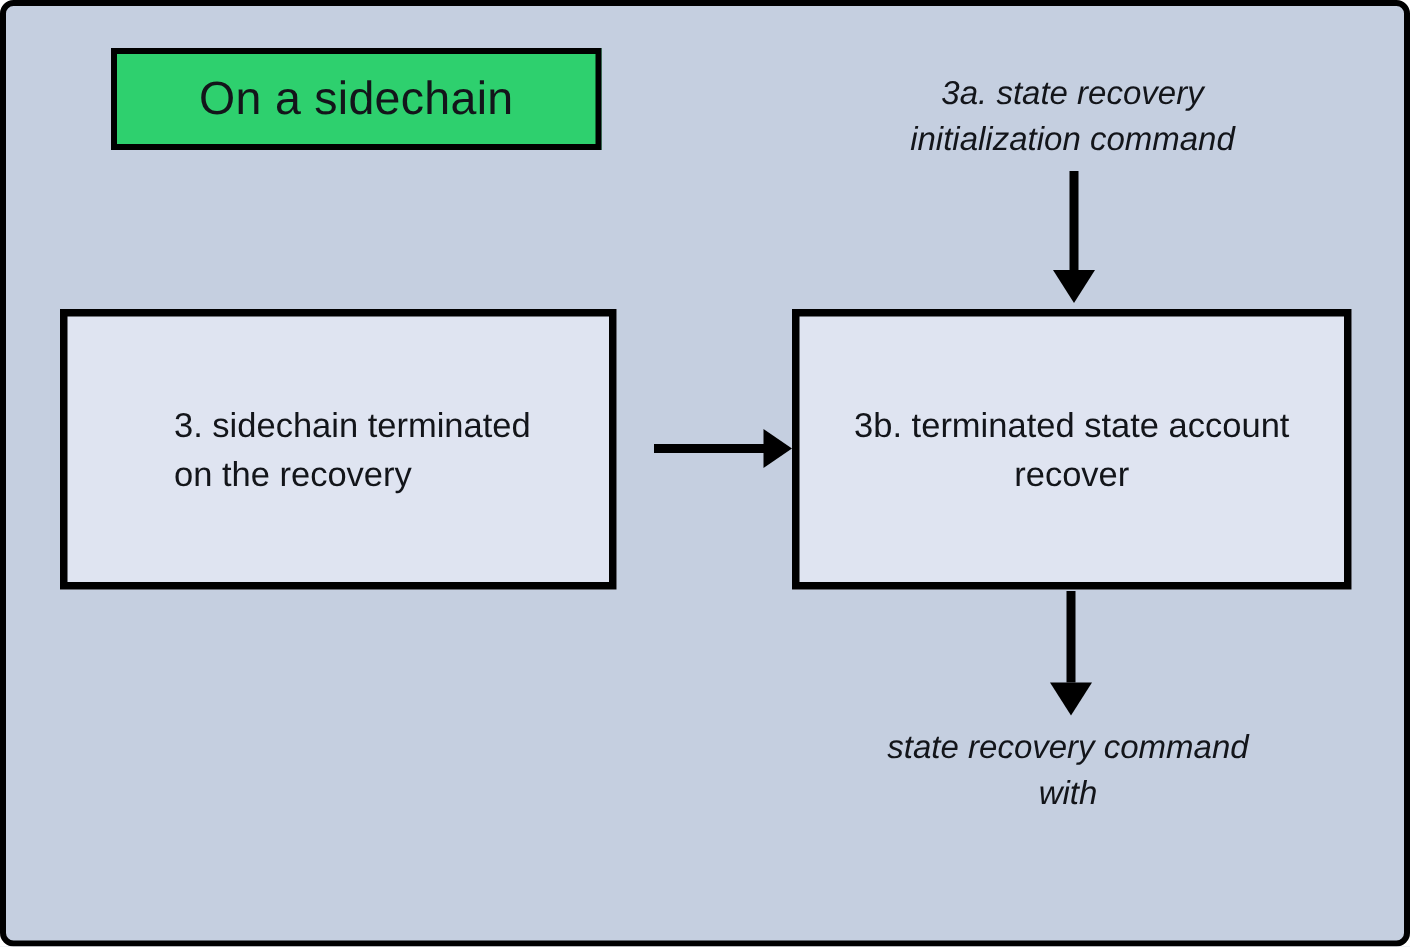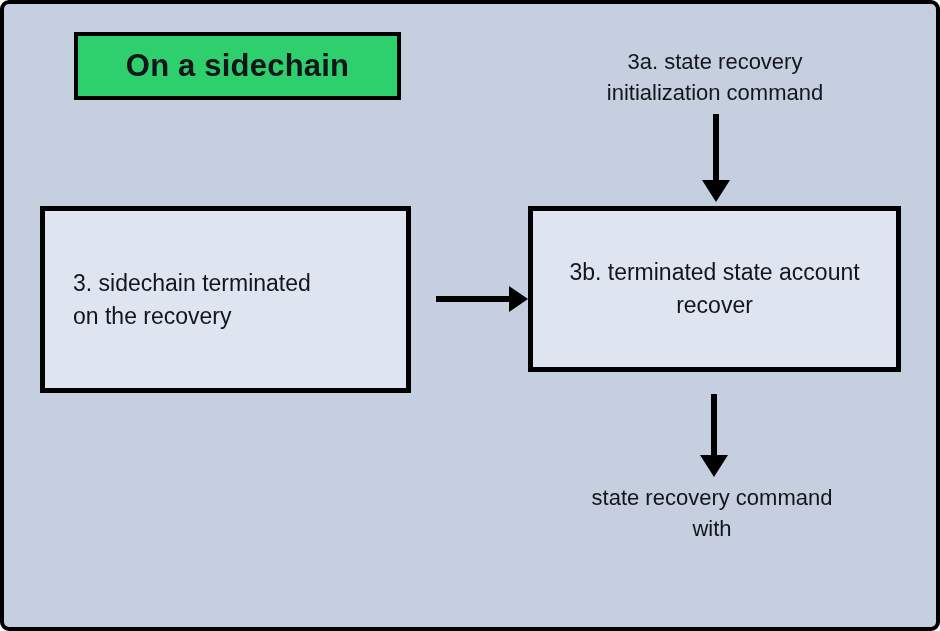--- a/index.html
+++ b/index.html
@@ -24,47 +24,47 @@
     overflow: hidden;
     color: var(--text-color);
   }
   .title-box {
     position: absolute;
     left: 70px; top: 28px;
     width: 327px; height: 68px;
     background: var(--accent-green);
     border: 4px solid var(--line-black);
     display: flex; align-items: center; justify-content: center;
-    font-size: 31px; font-weight: bold;
+    font-size: 31px; font-weight: normal;
     letter-spacing: 0.2px;
   }
   .node {
     position: absolute;
     background: var(--node-fill);
     border: 5px solid var(--line-black);
     display: flex; flex-direction: column; justify-content: center;
     font-size: 23px; line-height: 33px;
   }
   .node-step-3 {
     left: 36px; top: 202px;
     width: 371px; height: 187px;
     align-items: flex-start;
-    padding-left: 28px;
+    padding-left: 71px;
     text-align: left;
   }
   .node-step-3b {
     left: 524px; top: 202px;
-    width: 373px; height: 166px;
+    width: 373px; height: 187px;
     align-items: center;
     text-align: center;
   }
   .float-label {
     position: absolute;
     text-align: center;
-    font-size: 22px; line-height: 31px;
+    font-size: 22px; line-height: 31px; font-style: italic;
   }
   .label-3a { left: 560px; top: 42px; width: 302px; }
   .label-3c { left: 537px; top: 478px; width: 342px; }
   .line { display: block; }
   .arrow-part { position: absolute; }
   .shaft-v { width: 6px; background: var(--line-black); }
   .shaft-h { height: 6px; background: var(--line-black); }
   .head-down {
     width: 0; height: 0;
     border-left: 14px solid transparent;

